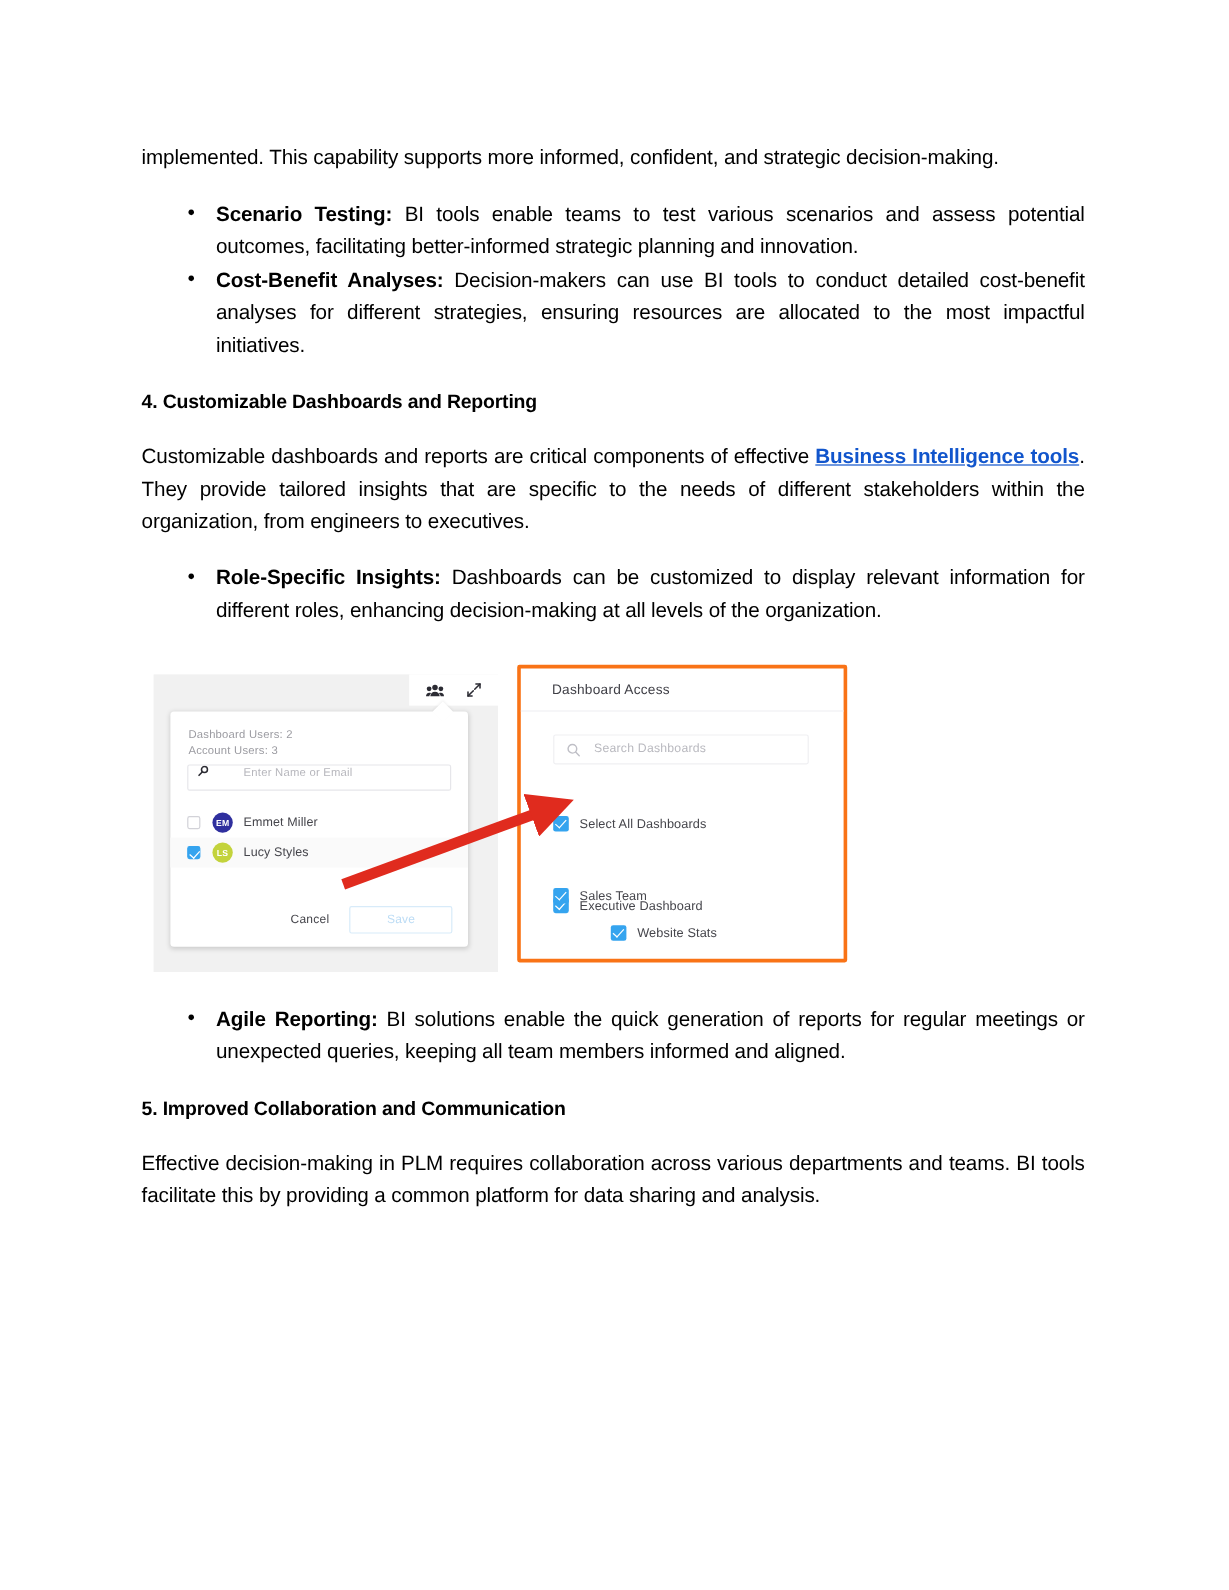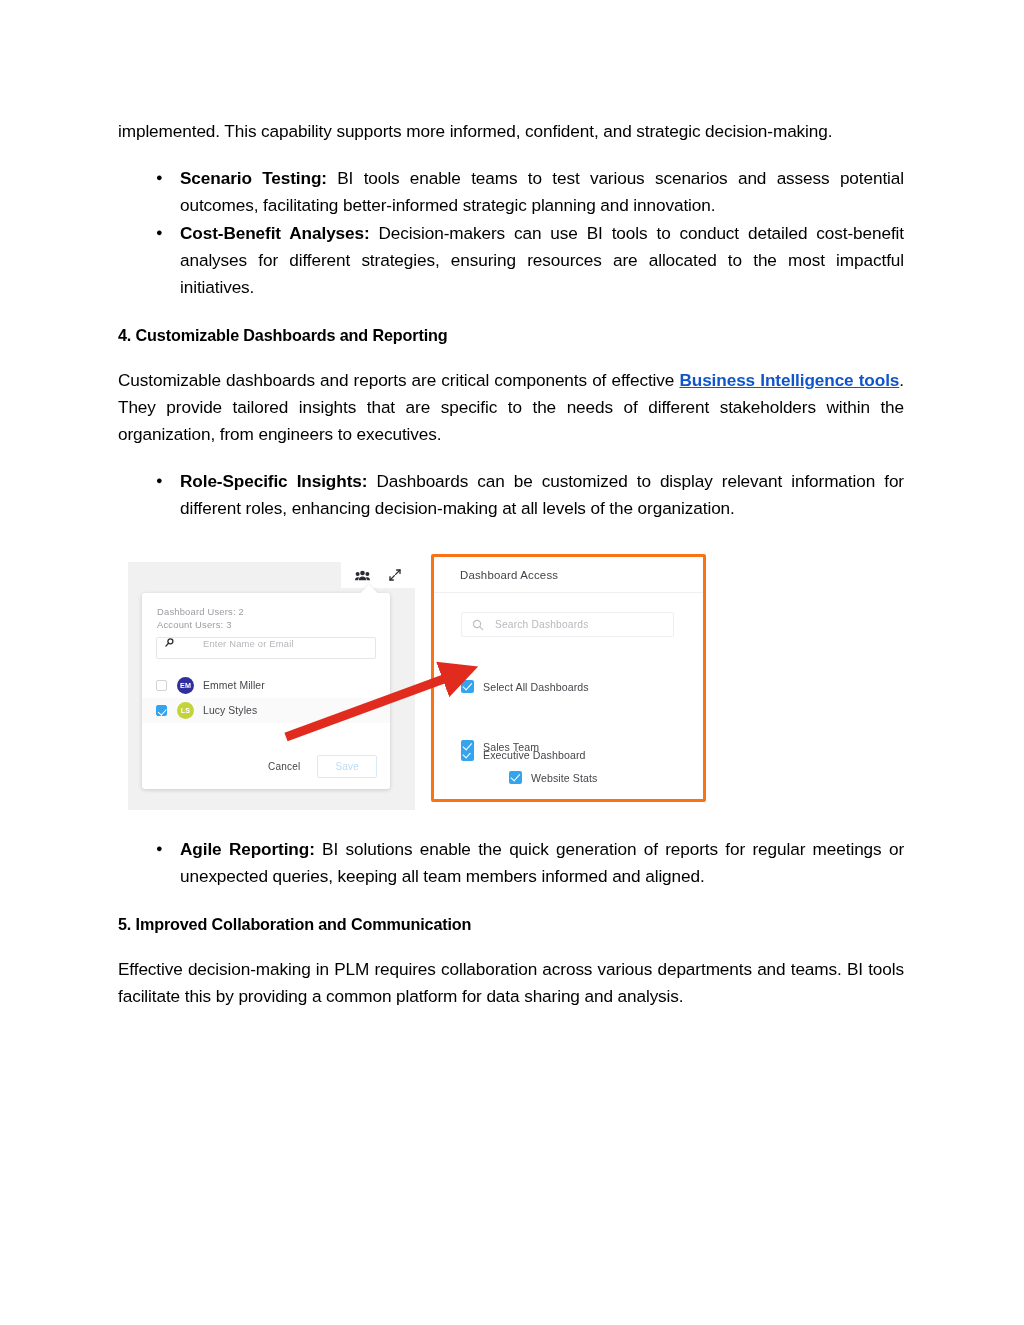--- a/index.html
+++ b/index.html
@@ -215,21 +215,21 @@
     font-size: 10px;
     color: #46464c;
     padding: 4px 7px;
     letter-spacing: 0.2px;
   }
   .btn-save {
     font-size: 10px;
     color: #bcdcf5;
     border: 1px solid #d8ebf9;
     border-radius: 2px;
-    padding: 5px 17px;
+    padding: 5px 30px;
     background: #ffffff;
     letter-spacing: 0.2px;
   }
 
   
   .right-card {
     position: absolute;
     left: 303px; top: 6px;
     width: 275px;
     height: 248px;

